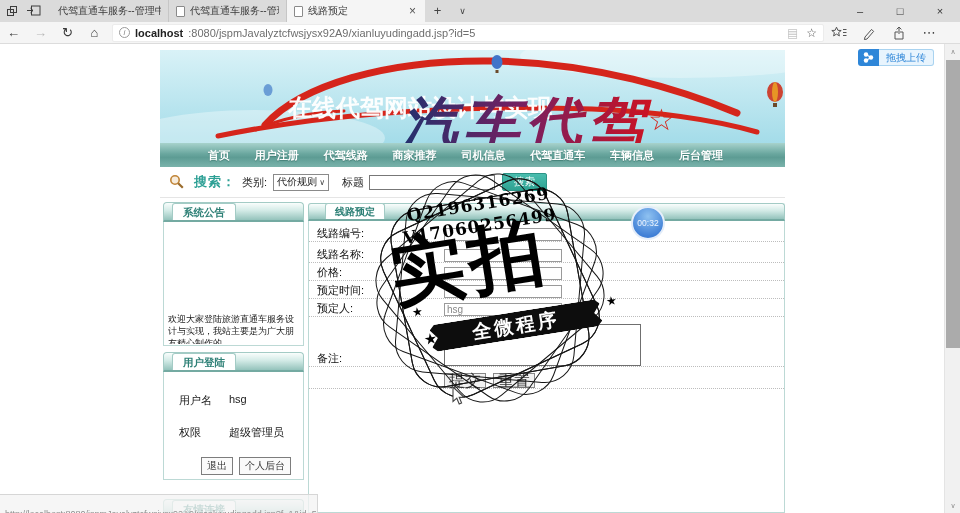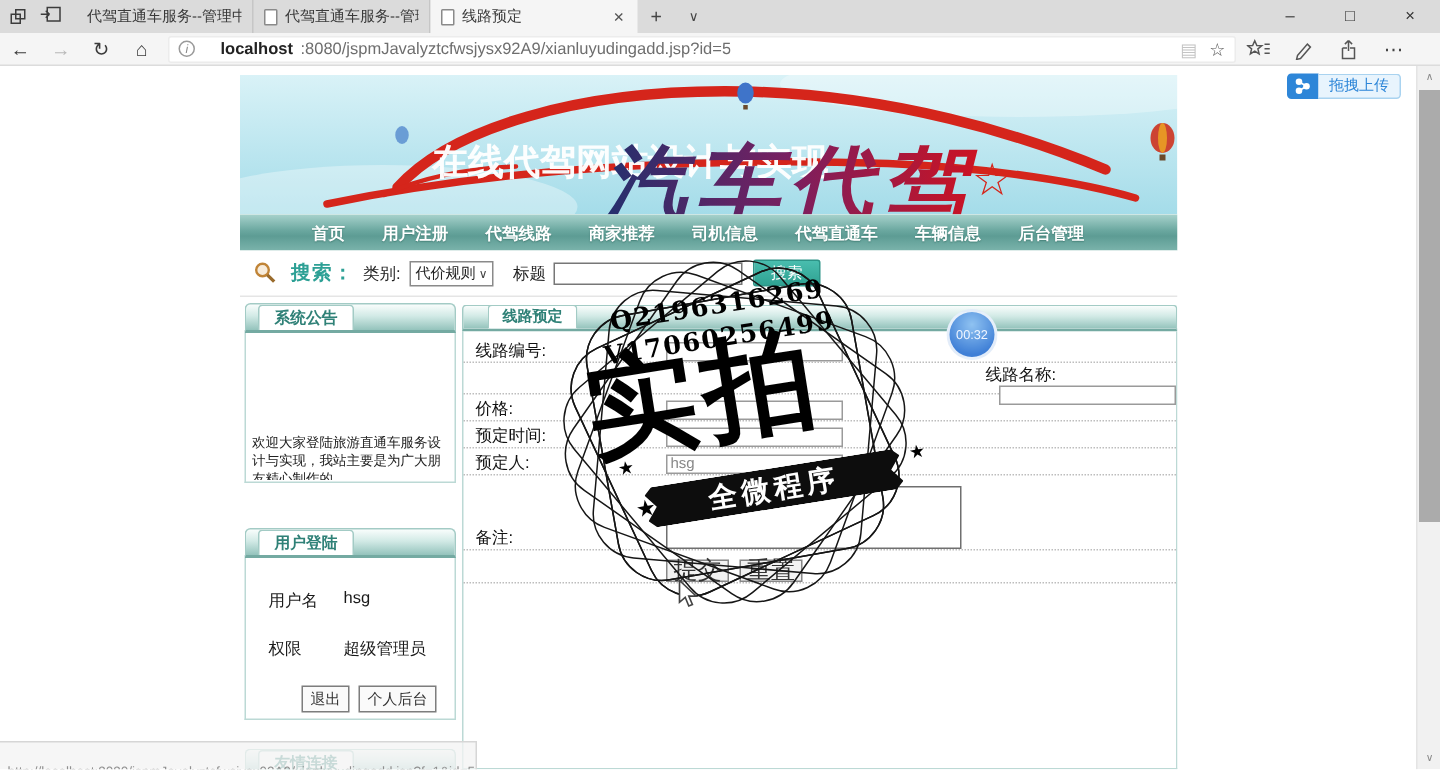--- a/index.html
+++ b/index.html
@@ -22,21 +22,21 @@
   .newtab { font-size:13px; }
   .tablist { font-size:9px; }
   .window-controls { margin-left:auto; display:flex; }
   .win-btn { width:40px; text-align:center; line-height:22px; font-size:11px; color:#333; }
 
   .toolbar { position:absolute; left:0; top:22px; width:960px; height:22px; background:#f5f5f5; border-bottom:1px solid #dcdcdc; display:flex; align-items:center; }
   .nav-btn { width:27px; text-align:center; font-size:13px; color:#3a3a3a; line-height:21px; }
   .nav-btn.disabled { color:#b8b8b8; }
   .url-box { width:712px; height:18px; background:#fff; border:1px solid #ececec; border-radius:2px; margin-left:4px; display:flex; align-items:center; gap:5px; padding:0 6px; font-size:11px; }
   .info-badge { flex:0 0 auto; width:11px; height:11px; border:1px solid #9a9a9a; border-radius:50%; color:#888; font-size:8px; line-height:9px; text-align:center; font-style:italic; }
-  .url-host { font-weight:bold; color:#222; white-space:nowrap;margin-left:12px; }
+  .url-host { font-weight:bold; color:#222; white-space:nowrap; }
   .url-rest { color:#6e6e6e; white-space:nowrap; overflow:hidden; }
   .url-right { margin-left:auto; display:flex; align-items:center; gap:8px; }
   .reading-glyph { color:#c4c4c4; font-size:12px; }
   .fav-glyph { color:#555; font-size:12px; }
   .tb-icon { width:30px; display:flex; align-items:center; justify-content:center; }
   .more-glyph { font-size:13px; color:#444; }
 
   
   .scrollbar { position:absolute; right:0; top:44px; width:16px; height:469px; background:#f1f1f1; border-left:1px solid #e4e4e4; z-index:40; }
   .scroll-arrow { position:absolute; left:0; width:16px; height:15px; color:#8a8a8a; font-size:7px; text-align:center; line-height:15px; }
@@ -64,21 +64,21 @@
   .title-label { margin-left:13px; }
   .search-input { margin-left:5px; width:126px; height:15px; border:1px solid #777; font-size:10px; padding:0 2px; }
   .search-btn { margin-left:7px; background:linear-gradient(#49bdae,#2fa292); color:#fff; border:1px solid #2d9487; border-radius:2px; font-size:10.5px; padding:1px 11px; }
 
   .panel { position:absolute; }
   .panel-header { position:relative; height:20px; background:linear-gradient(#f9fdfc,#d2eae6 45%,#94c3bc); border:1px solid #a3cbc5; border-bottom:2px solid #74aaa2; border-radius:4px 4px 0 0; }
   .panel-tab { position:absolute; left:8px; bottom:0; background:#fff; color:#2f8177; font-weight:bold; font-size:10.5px; line-height:13px; padding:2px 10px 1px; border:1px solid #a3cbc5; border-bottom:none; border-radius:3px 3px 0 0; }
   .panel-body { background:#fff; border:1px solid #bcd9d5; border-top:none; }
 
   .p-announce { left:3px; top:152px; width:141px; }
-  .p-announce .panel-body { height:100px; position:relative; }
+  .p-announce .panel-body { height:124px; position:relative; }
   .announce-text { position:absolute; left:4px; right:3px; bottom:1px; height:31px; overflow:hidden; font-size:9px; line-height:12px; color:#222; }
 
   .p-login { left:3px; top:302px; width:141px; }
   .p-login .panel-body { height:108px; padding-top:21px; }
   .login-row { display:flex; padding-left:15px; margin-bottom:17px; font-size:11px; color:#1a1a1a; }
   .login-label { width:38px; }
   .login-value { margin-left:12px; }
   .login-btns { display:flex; gap:6px; padding-left:37px; margin-top:2px; }
   .mini-btn { font-size:10px; color:#333; background:#fafafa; border:1px solid #7d7d7d; padding:1px 5px; }
 
@@ -293,21 +293,21 @@
 
     <div class="panel p-main">
       <div class="panel-header">
         <span class="panel-tab">线路预定</span>
       </div>
       <div class="panel-body">
         <div class="frow" style="height:21px;">
           <span class="flabel">线路编号:</span>
           <input class="finput" value="" style="">
         </div>
-        <div class="frow" style="height:21px;flex-direction:column;">
+        <div class="frow" style="height:21px;">
           <span class="flabel">线路名称:</span>
           <input class="finput" value="" style="">
         </div>
         <div class="frow" style="height:18px;">
           <span class="flabel">价格:</span>
           <input class="finput" value="" style="">
         </div>
         <div class="frow" style="height:18px;">
           <span class="flabel">预定时间:</span>
           <input class="finput" value="" style="">

